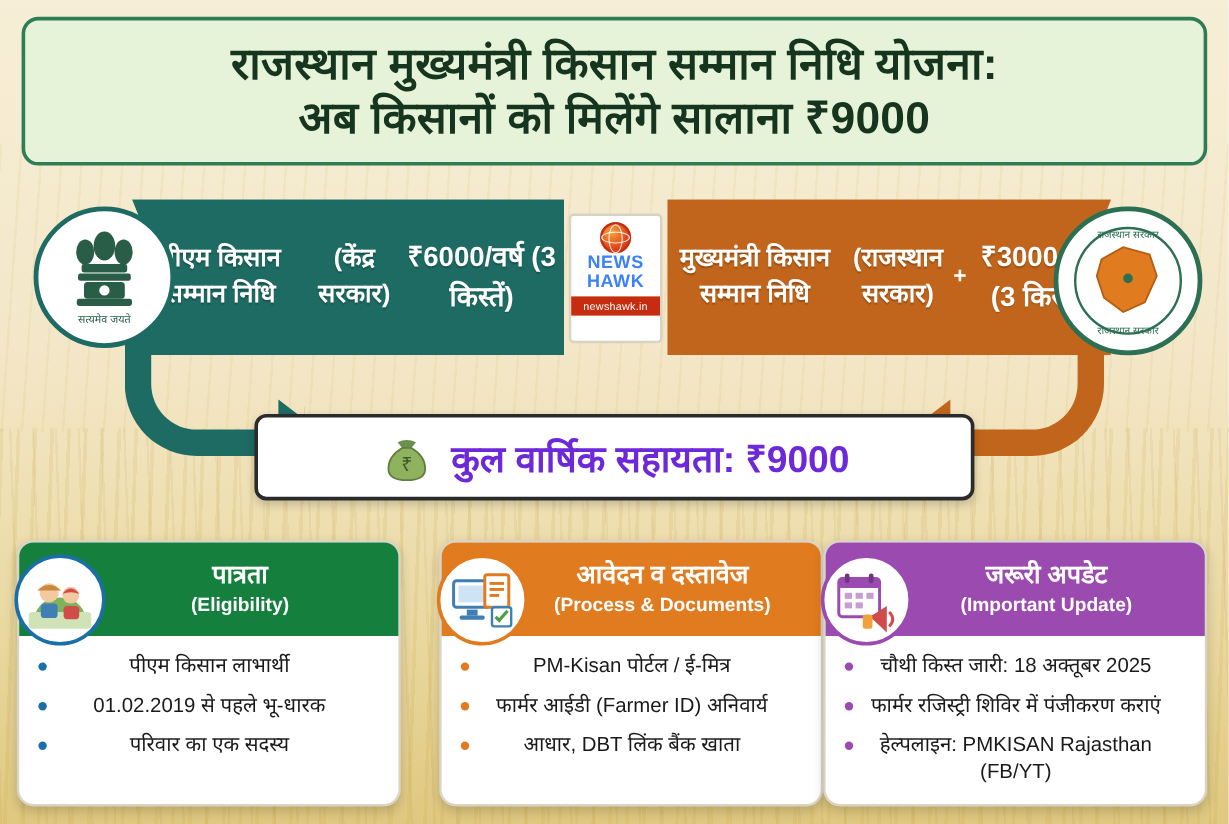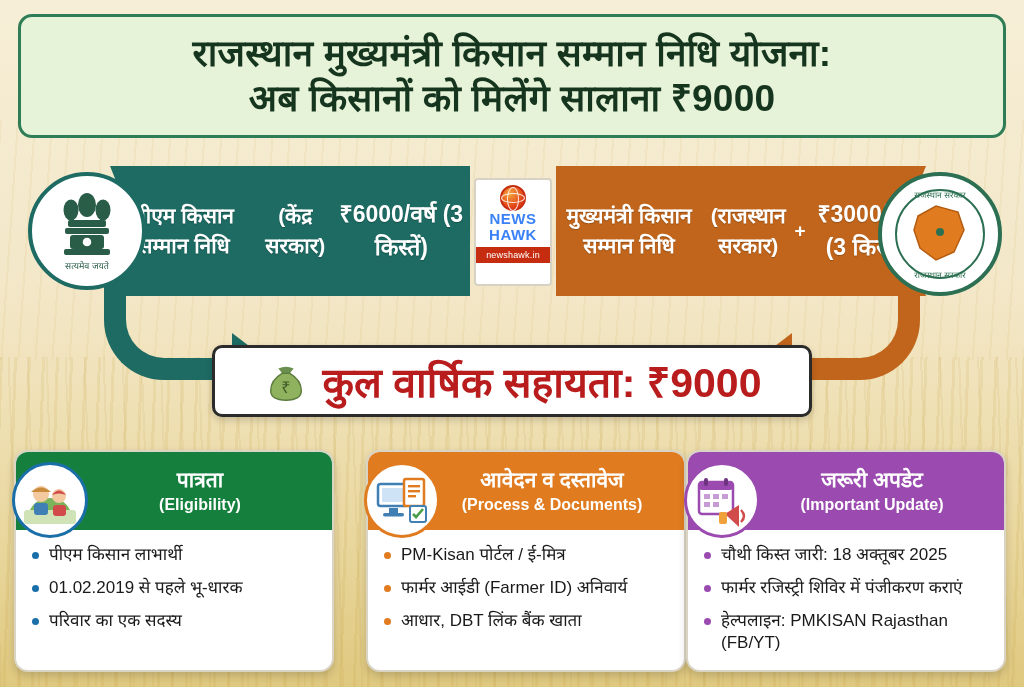--- a/index.html
+++ b/index.html
@@ -132,21 +132,21 @@
   }
 
   
   #total-box {
     position: absolute; left: 212px; top: 345px; width: 600px; height: 72px;
     background: #fff; border: 3px solid #2b2b2b; border-radius: 10px;
     display: flex; align-items: center; justify-content: center; gap: 14px;
     box-shadow: 0 3px 7px rgba(0,0,0,.17);
   }
   #total-box .money-icon { width: 46px; height: 46px; }
-  #total-box .total-text { font-size: 41px; font-weight: bold; color: #b91c1c; }
+  #total-box .total-text { font-size: 31px; font-weight: bold; color: #6d28d9; }
 
   
   .card {
     position: absolute; width: 320px;
     background: #ffffff;
     border-radius: 14px;
     border: 2px solid #d9d4c4;
     box-shadow: 0 4px 9px rgba(0,0,0,.16);
     overflow: visible;
   }
@@ -168,21 +168,21 @@
   .card-badge {
     position: absolute; left: -4px; top: 10px;
     width: 76px; height: 76px; border-radius: 50%;
     background: #fff; border: 3px solid #cfd8dc;
     display: flex; align-items: center; justify-content: center;
   }
   #card-1 .card-badge { border-color: #1a6fa8; }
   #card-2 .card-badge { border-color: #e07b1f; }
   #card-3 .card-badge { border-color: #9b4bb0; }
 
-  .card-body { padding: 14px 32px 10px 16px; }
+  .card-body { padding: 14px 32px 10px 16px; text-align: center; }
   .card-body ul { list-style: none; }
   .card-body li {
     font-size: 17px; color: #1a1a1a; line-height: 1.3;
     margin-bottom: 11px; padding-left: 17px; position: relative;
   }
   .card-body li::before {
     content: ""; position: absolute; left: 0; top: 8px;
     width: 7px; height: 7px; border-radius: 50%; background: #3a3a3a;
   }
   #card-1 .card-body li::before { background: #1a6fa8; }

